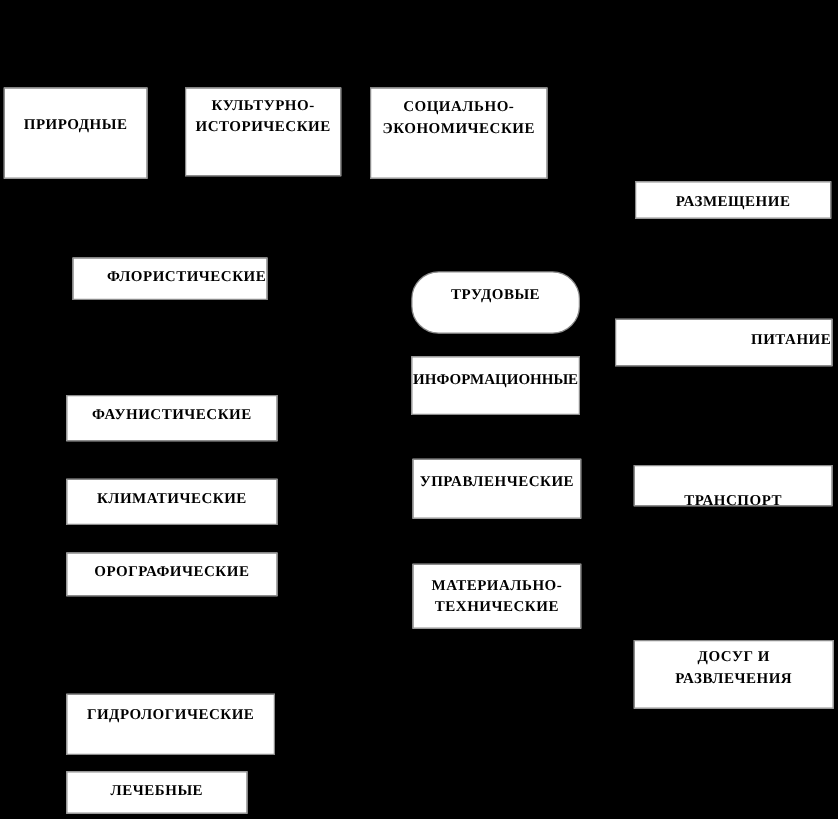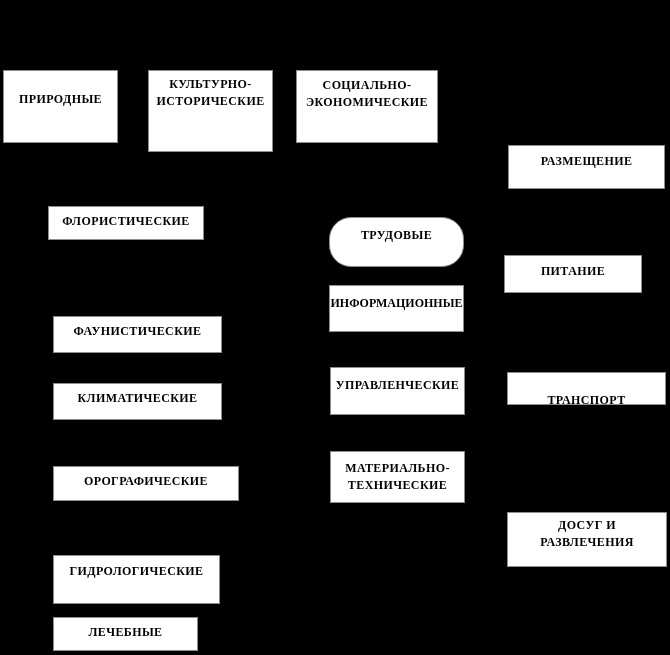--- a/index.html
+++ b/index.html
@@ -24,37 +24,37 @@
     font-weight: bold;
     font-size: 12px;
     line-height: 17px;
     letter-spacing: 0.4px;
     text-align: center;
     white-space: pre-line;
     text-transform: uppercase;
   }
   
   .b-natural             { left: 3px;   top: 70px;  width: 115px; height: 73px; padding-top: 20px; }
-  .b-cultural-historical { left: 148px; top: 70px;  width: 125px; height: 82px; padding-top: 5px; }
+  .b-cultural-historical { left: 148px; top: 70px;  width: 125px; height: 71px; padding-top: 5px; }
   .b-socio-economic      { left: 296px; top: 70px;  width: 142px; height: 73px; padding-top: 6px; }
   
-  .b-floristic           { left: 48px;  top: 206px; width: 156px; height: 34px; padding-top: 6px; }
+  .b-floristic           { left: 58px;  top: 206px; width: 156px; height: 34px; padding-top: 6px; text-align: right; }
   .b-faunistic           { left: 53px;  top: 316px; width: 169px; height: 37px; padding-top: 6px; }
   .b-climatic            { left: 53px;  top: 383px; width: 169px; height: 37px; padding-top: 6px; }
-  .b-orographic          { left: 53px;  top: 466px; width: 186px; height: 35px; padding-top: 6px; }
+  .b-orographic          { left: 53px;  top: 442px; width: 169px; height: 35px; padding-top: 6px; }
   .b-hydrological        { left: 53px;  top: 533px; width: 167px; height: 49px; padding-top: 7px; margin-top: 22px; }
   .b-therapeutic         { left: 53px;  top: 617px; width: 145px; height: 34px; padding-top: 6px; }
   
   .b-labor               { left: 329px; top: 217px; width: 135px; height: 50px; padding-top: 9px; border-radius: 22px; }
   .b-informational       { left: 329px; top: 285px; width: 135px; height: 47px; padding-top: 9px; letter-spacing: 0px; }
   .b-managerial          { left: 330px; top: 355px; width: 135px; height: 48px; padding-top: 9px; margin-top: 12px; }
   .b-material-technical  { left: 330px; top: 451px; width: 135px; height: 52px; padding-top: 8px; text-align: center; }
   
-  .b-accommodation       { left: 508px; top: 145px; width: 157px; height: 44px; padding-top: 7px; }
-  .b-catering            { left: 504px; top: 255px; width: 138px; height: 38px; padding-top: 7px; }
+  .b-accommodation       { left: 508px; top: 145px; width: 157px; height: 30px; padding-top: 7px; }
+  .b-catering            { left: 492px; top: 255px; width: 174px; height: 38px; padding-top: 7px; text-align: right; }
   .b-transport           { left: 507px; top: 372px; width: 159px; height: 33px; padding-top: 19px; }
   .b-leisure             { left: 507px; top: 512px; width: 160px; height: 55px; padding-top: 4px; }
 </style>
 </head>
 <body>
 
 <div class="diagram">
 
   <div class="dbox b-natural">ПРИРОДНЫЕ</div>
   <div class="dbox b-cultural-historical">КУЛЬТУРНО-

